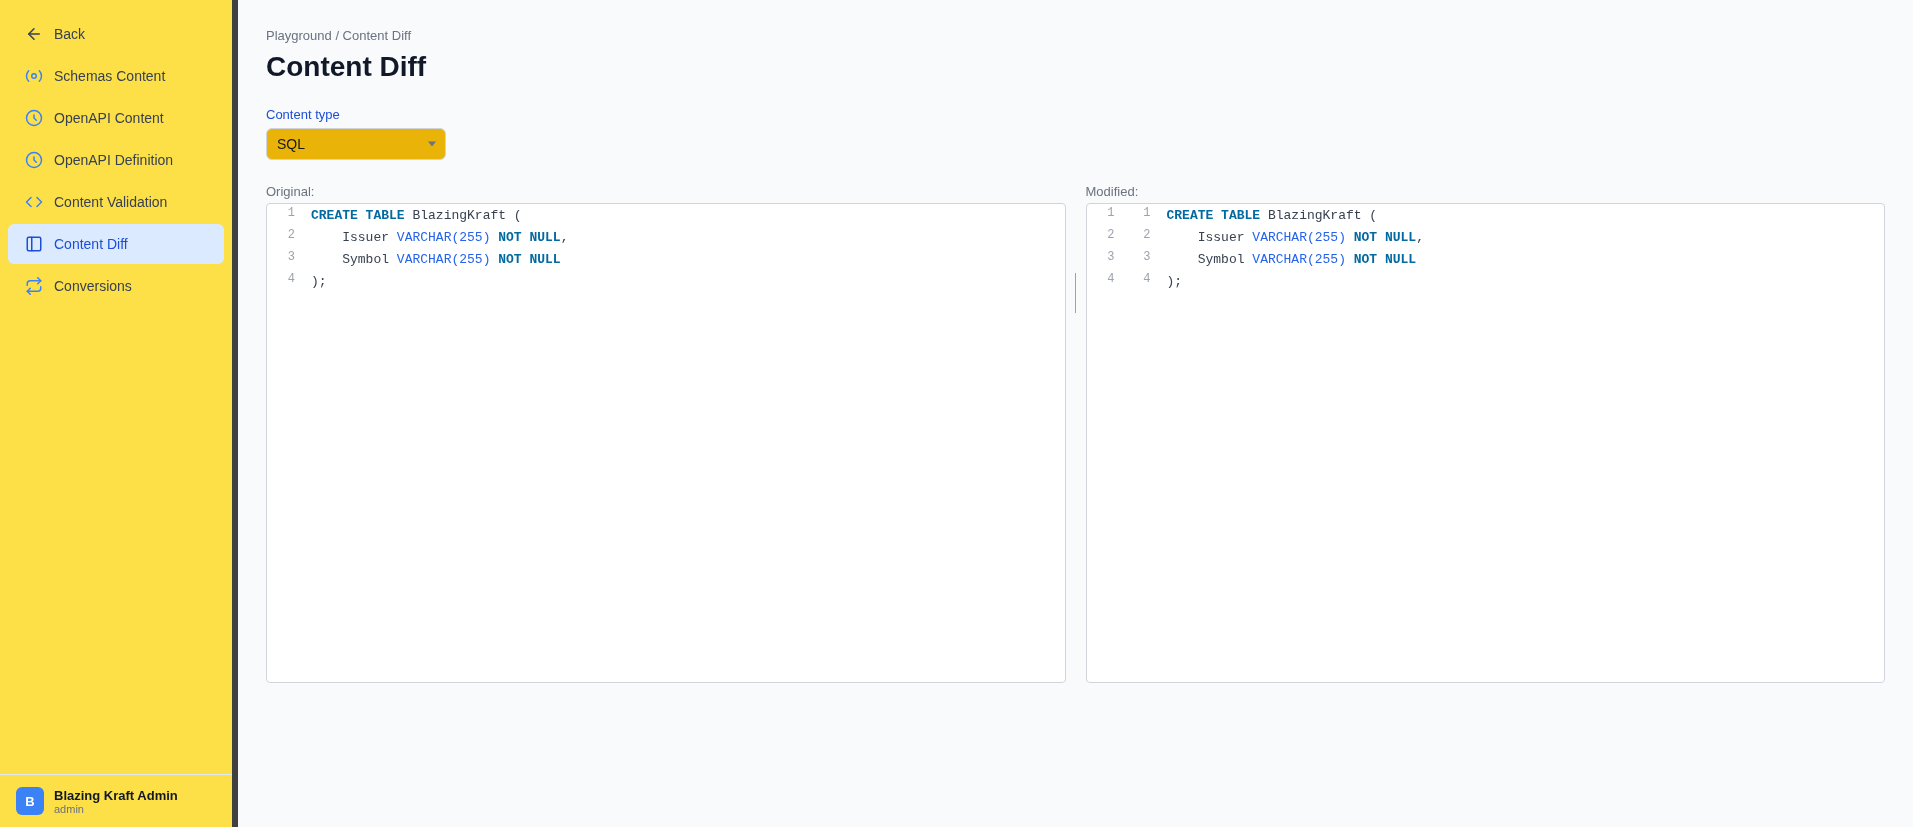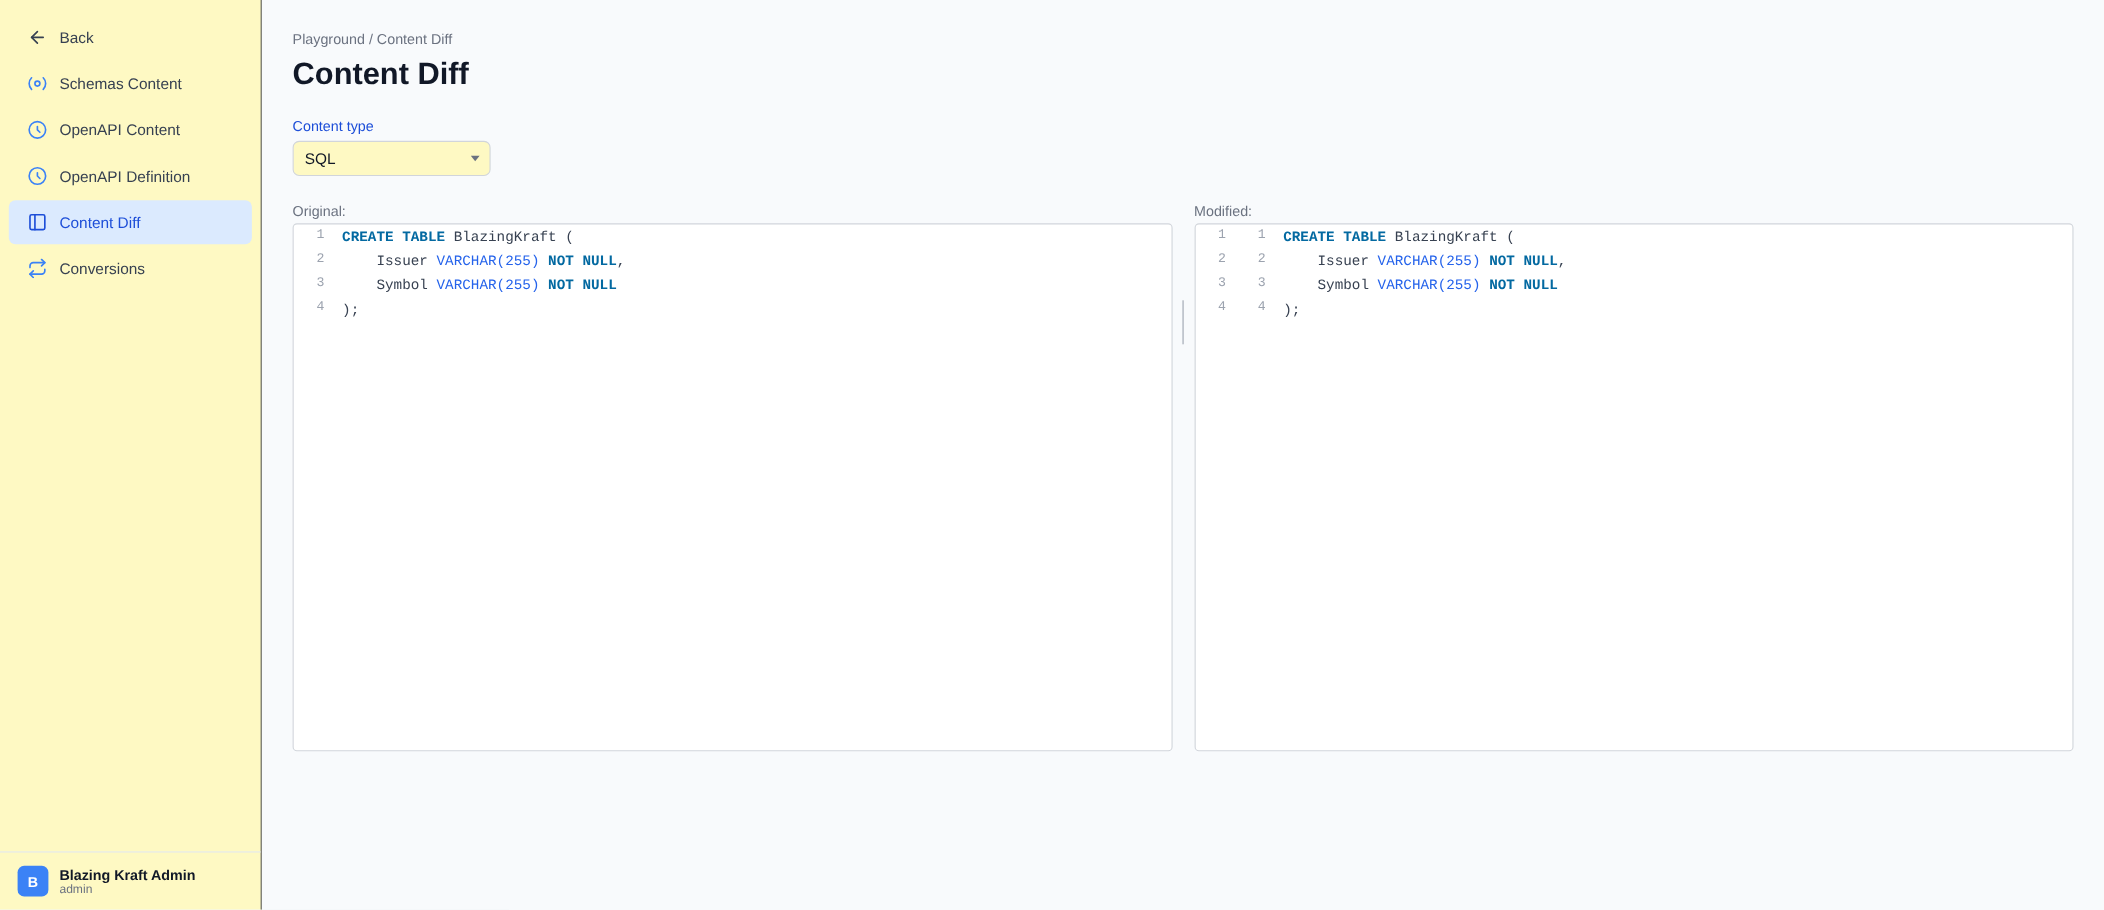--- a/index.html
+++ b/index.html
@@ -8,22 +8,22 @@
       background: #f0f4f8;
       display: flex;
       height: 827px;
       overflow: hidden;
     }
 
     
     .sidebar {
       width: 238px;
       min-width: 238px;
-      background: #fef9c3;
-      border-right: 1px solid #404040;
+      background: #fde047;
+      border-right: 6px solid #404040;
       display: flex;
       flex-direction: column;
       height: 100%;
     }
 
     .sidebar-nav {
       flex: 1;
       padding: 12px 0;
     }
 
@@ -136,21 +136,21 @@
       position: relative;
       width: 180px;
       margin-bottom: 24px;
     }
 
     .select-wrapper select {
       width: 100%;
       padding: 7px 30px 7px 10px;
       border: 1px solid #d1d5db;
       border-radius: 6px;
-      background: #fef9c3;
+      background: #eab308;
       font-size: 14px;
       color: #111827;
       appearance: none;
       cursor: pointer;
       outline: none;
     }
 
     .select-wrapper::after {
       content: '';
       position: absolute;
@@ -297,20 +297,29 @@
     <div class="sidebar-item">
       <span class="icon">
         <svg viewBox="0 0 24 24" fill="none" stroke="#3b82f6" stroke-width="2" stroke-linecap="round" stroke-linejoin="round">
           <circle cx="12" cy="12" r="10"></circle>
           <path d="M12 8v4l3 3"></path>
         </svg>
       </span>
       <span>OpenAPI Definition</span>
     </div>
 
+    <div class="sidebar-item">
+      <span class="icon">
+        <svg viewBox="0 0 24 24" fill="none" stroke="#3b82f6" stroke-width="2" stroke-linecap="round" stroke-linejoin="round">
+          <polyline points="16 18 22 12 16 6"></polyline>
+          <polyline points="8 6 2 12 8 18"></polyline>
+        </svg>
+      </span>
+      <span>Content Validation</span>
+    </div>
 
     <div class="sidebar-item active">
       <span class="icon">
         <svg viewBox="0 0 24 24" fill="none" stroke="#1d4ed8" stroke-width="2" stroke-linecap="round" stroke-linejoin="round">
           <rect x="3" y="3" width="18" height="18" rx="2" ry="2"></rect>
           <line x1="9" y1="3" x2="9" y2="21"></line>
         </svg>
       </span>
       <span>Content Diff</span>
     </div>

